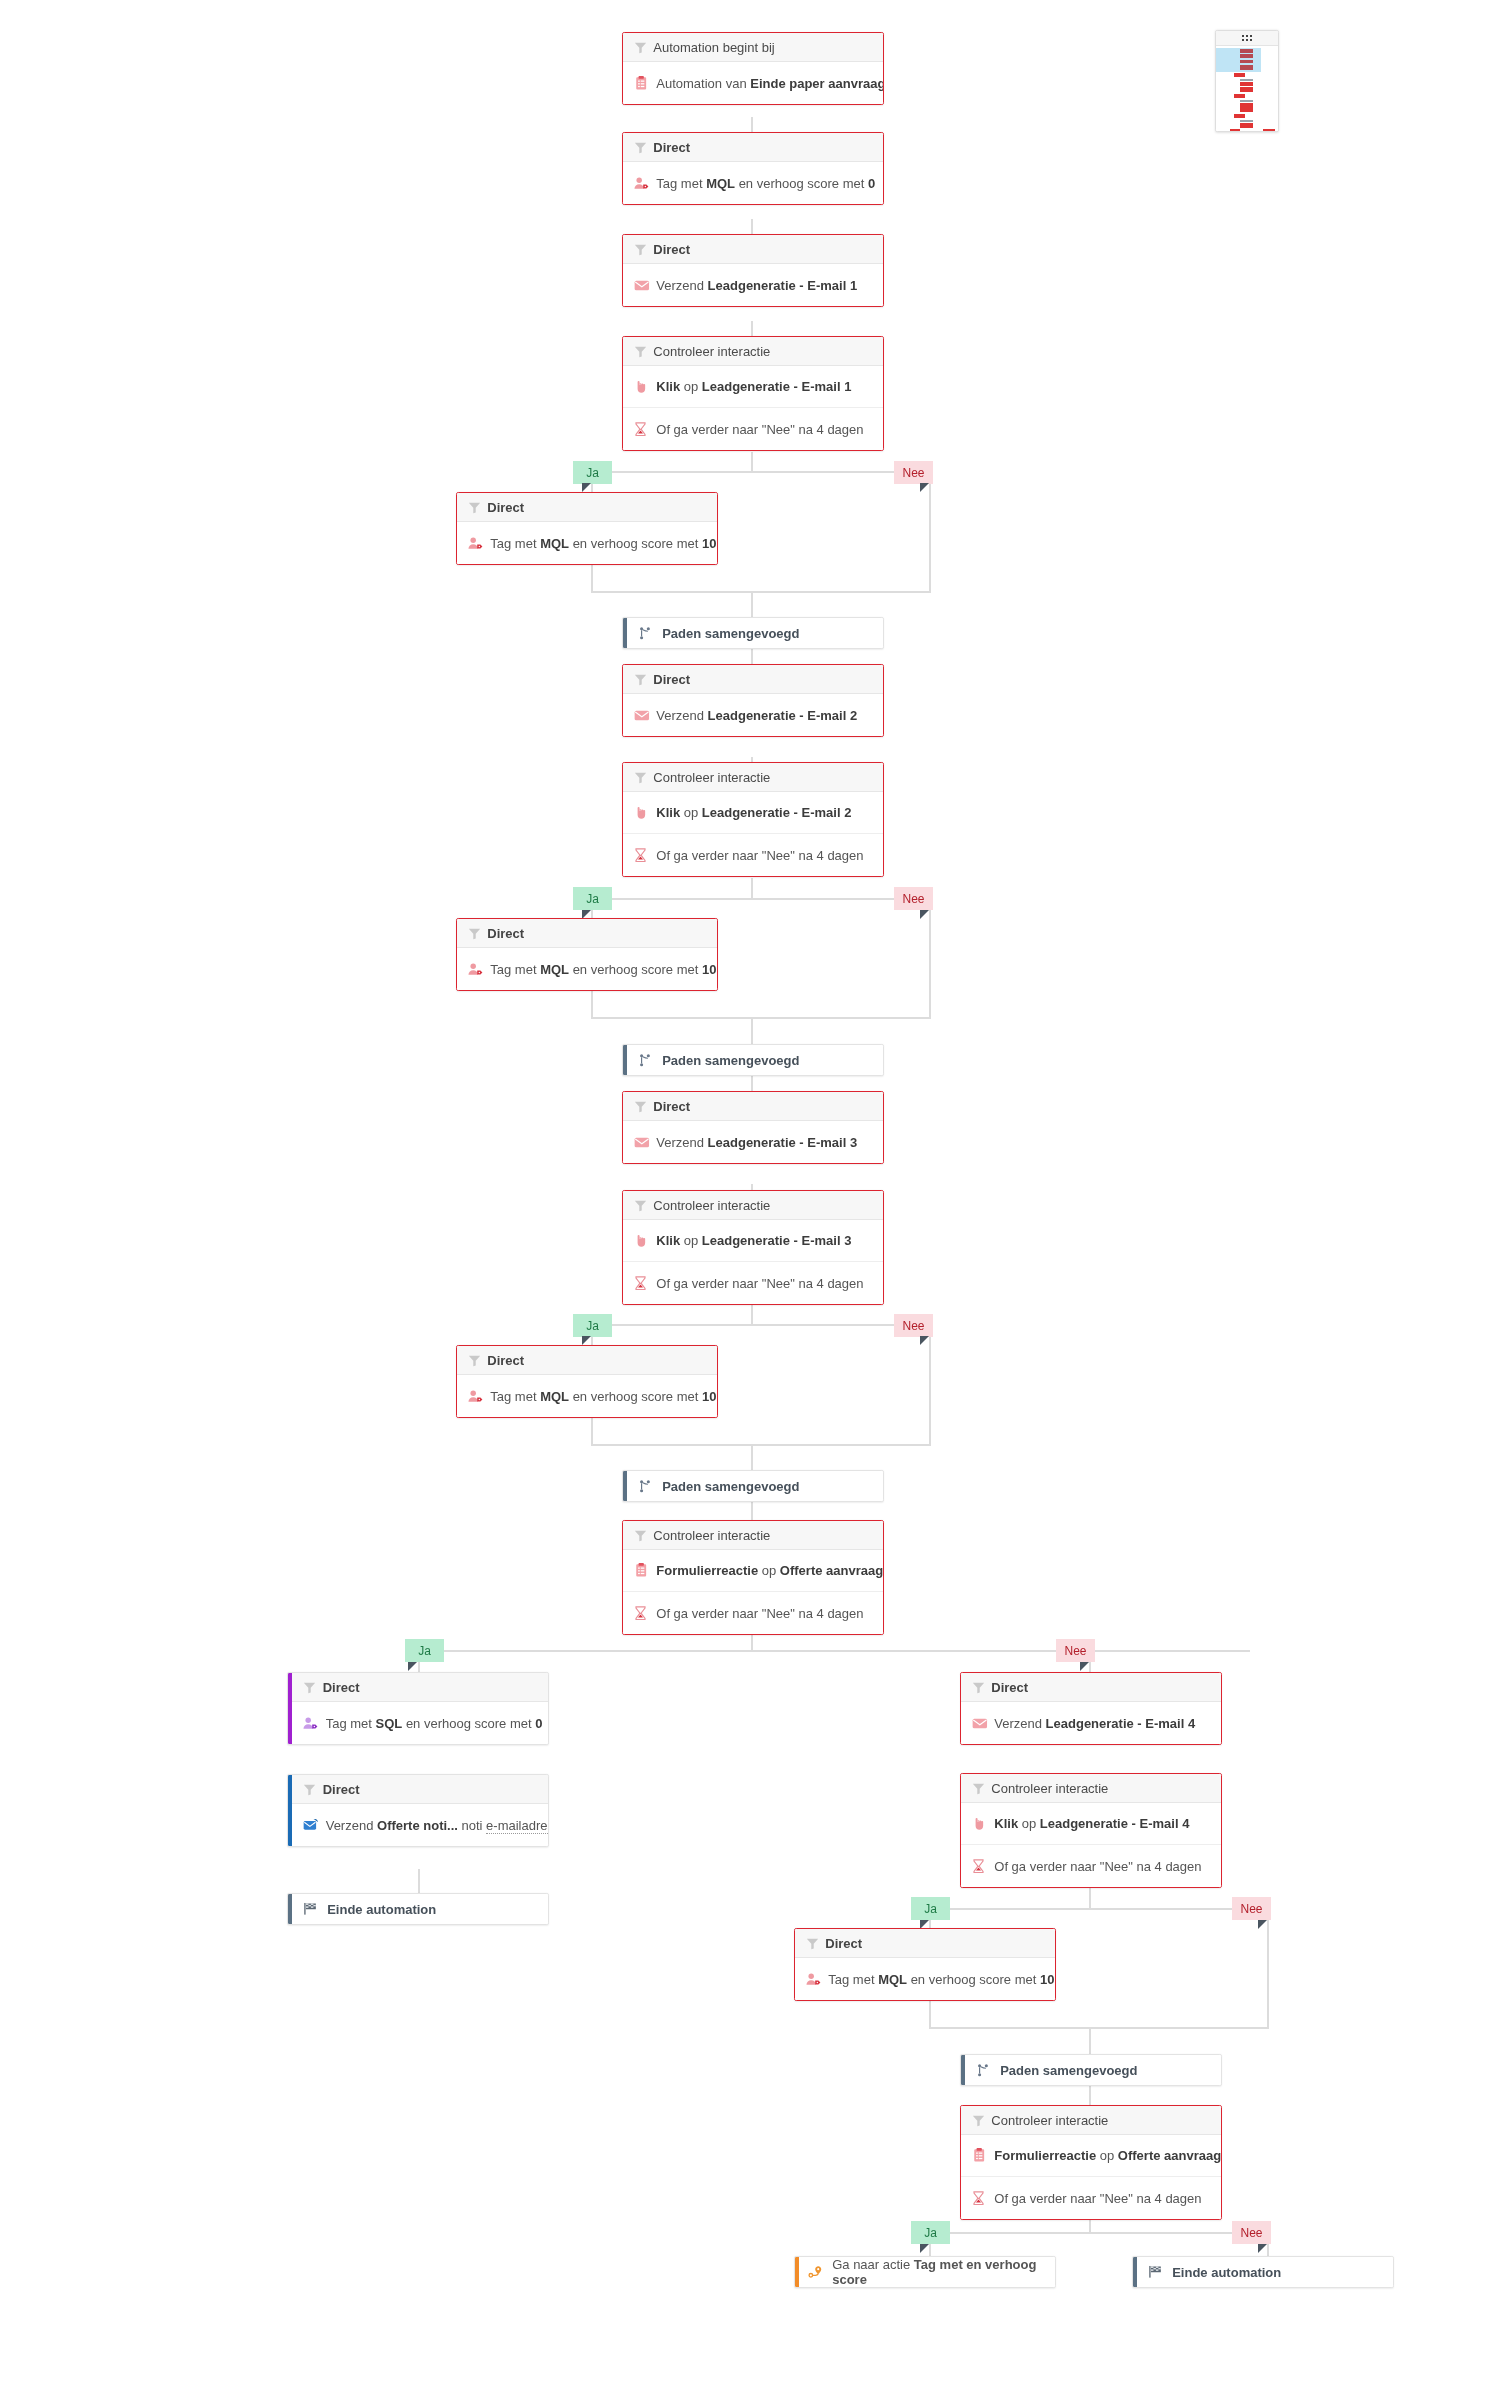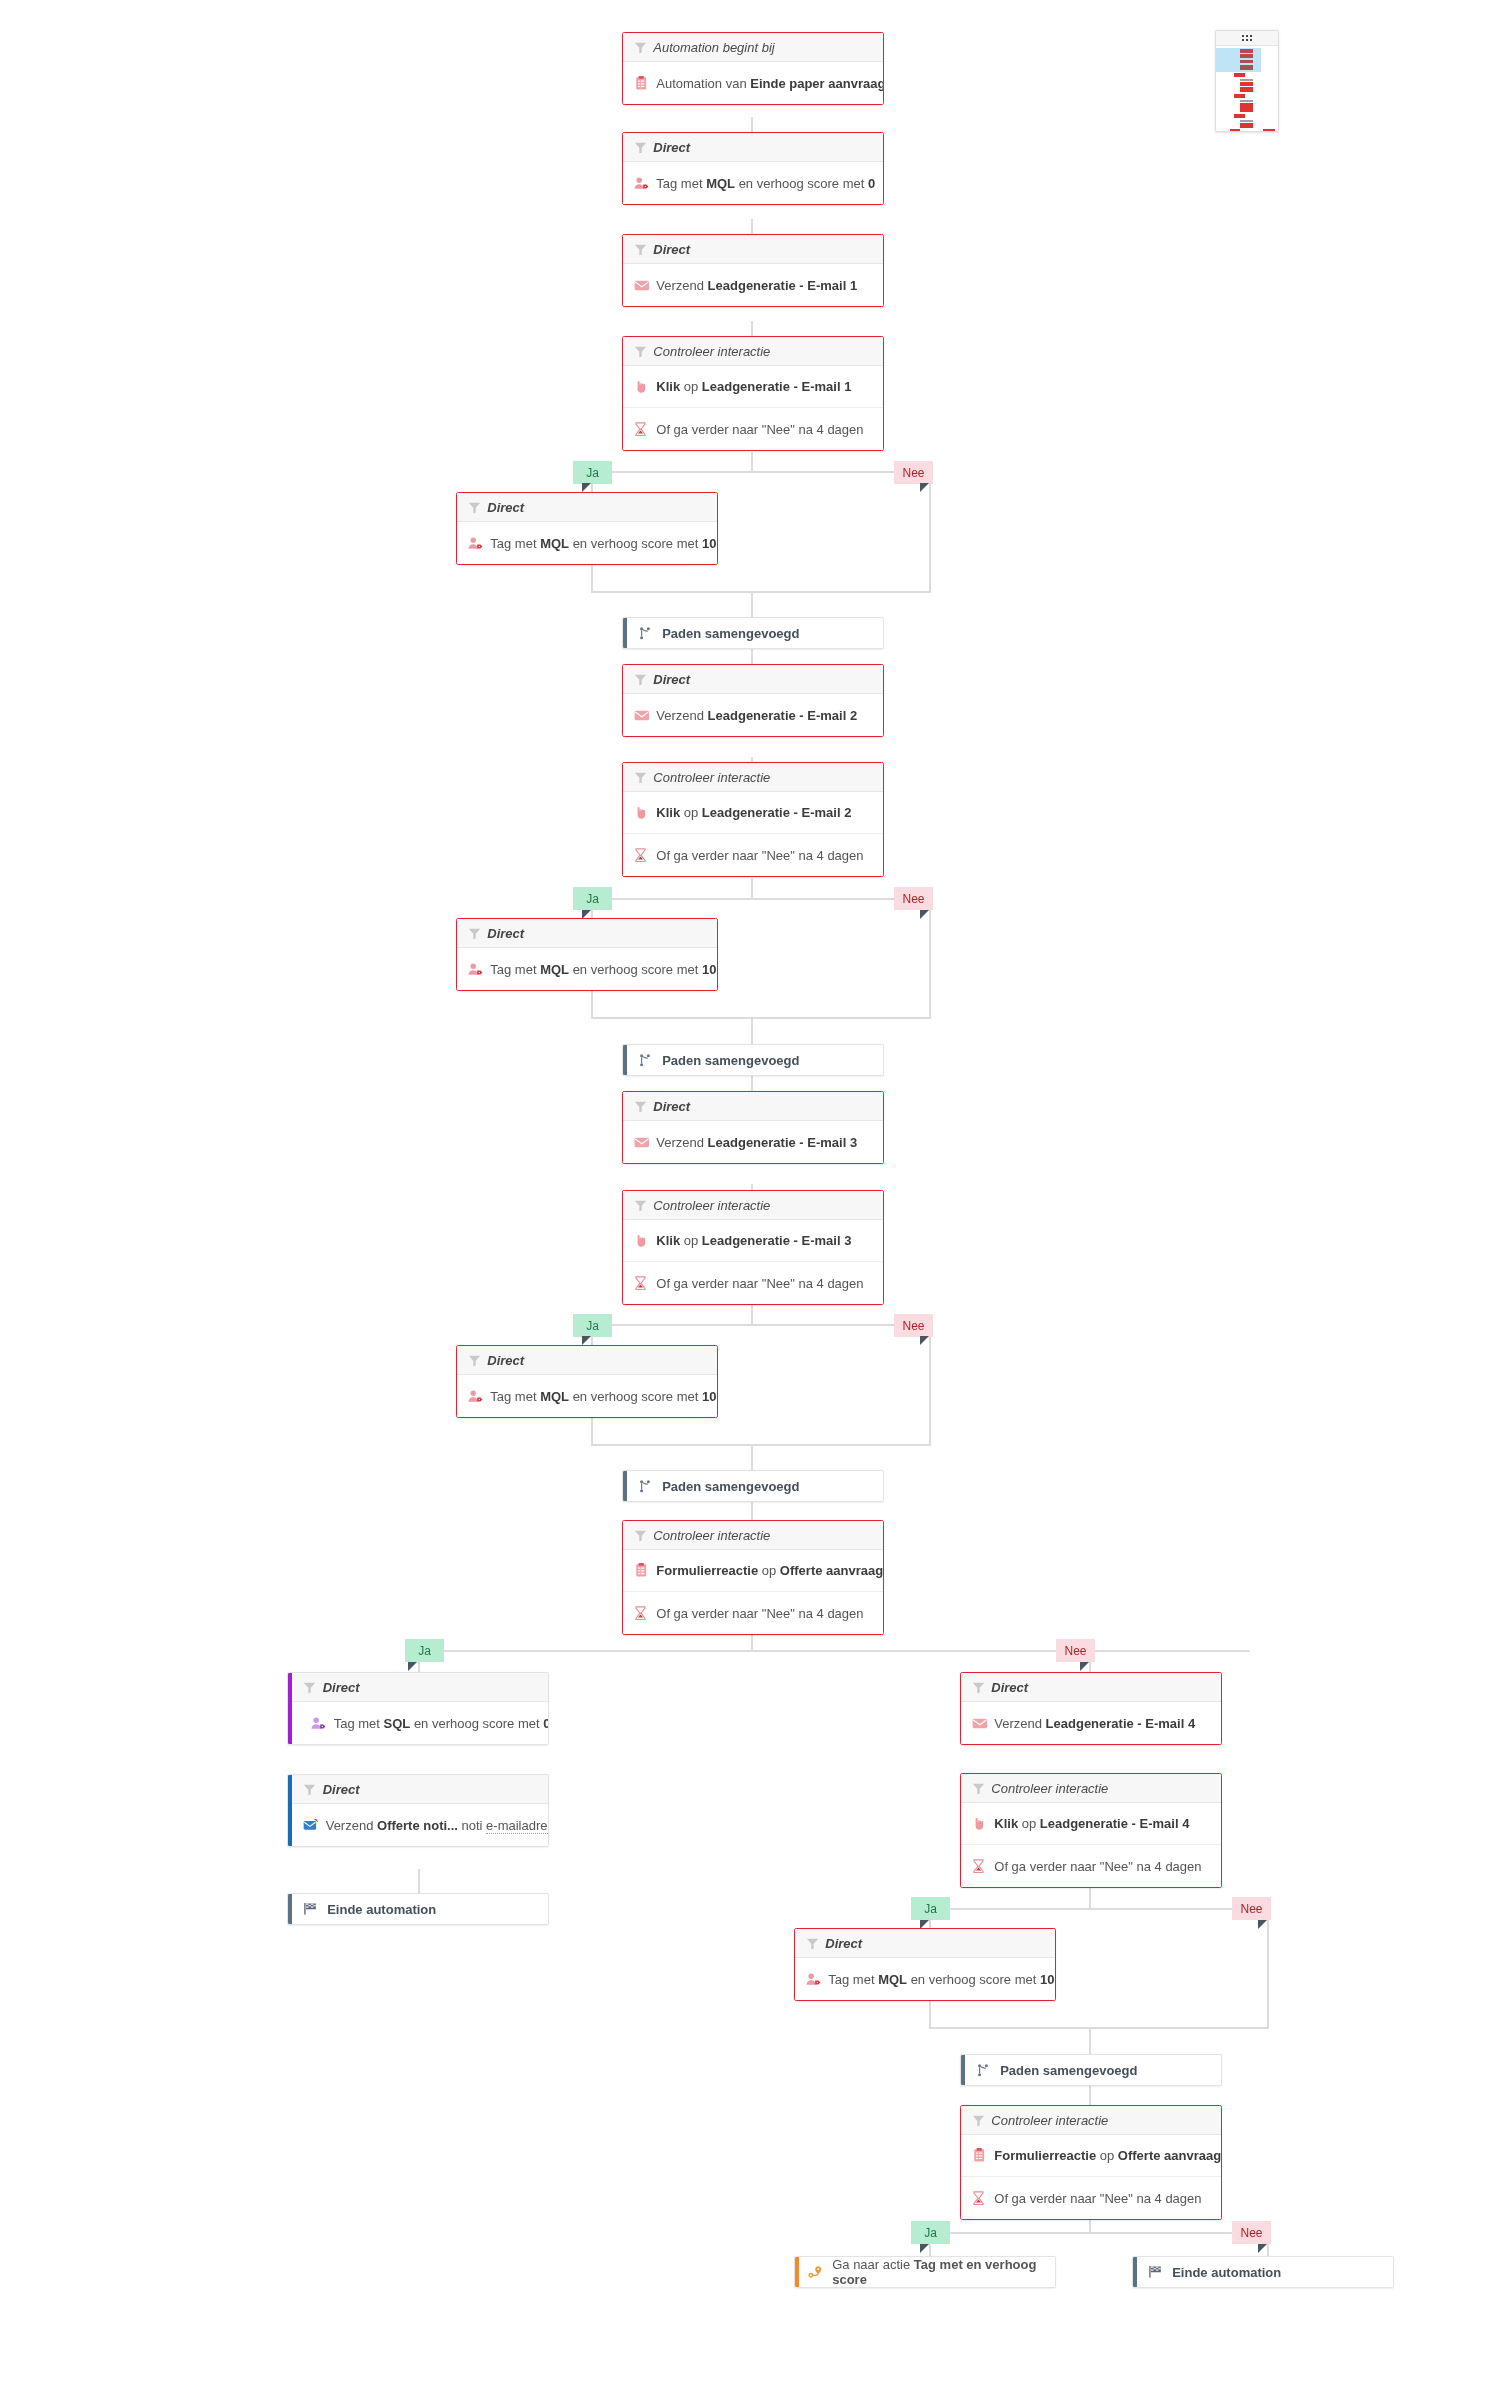--- a/index.html
+++ b/index.html
@@ -40,21 +40,20 @@
   .node.bar-orange .bar { background: #f28c28; }
 
   .hdr {
     display: flex; align-items: center;
     height: 29px;
     padding: 0 10.6px;
     background: #f7f7f7;
     border-bottom: 0.8px solid #e6e6e6;
     font-size: 13px;
     color: #4a4a4a;
-    font-style: italic;
   }
   .hdr.bold { font-weight: bold; color: #444; }
   .row {
     display: flex; align-items: center;
     padding: 0 10.6px;
     height: 42px;
     font-size: 13px;
     color: #555;
     background: #fff;
     border-bottom: 0.8px solid #eeeeee;
@@ -554,21 +553,21 @@
   <div class="node plain bar-purple" style="left:287px; top:1672px; width:262px;">
     <span class="bar"></span>
     <div class="hdr bold" style="padding-left:15px;">
       <span class="ic">
         <svg width="13" height="13" viewBox="0 0 16 16">
             <path d="M1 2h14l-5.5 6.2V14l-3 1.2V8.2z" fill="#c9c9c9"></path>
           </svg>
       </span>
       <span>Direct</span>
     </div>
-    <div class="row" style="padding-left:23px;">
+    <div class="row" style="padding-left:15px;">
       <span class="ic">
         <svg width="16" height="14.4" viewBox="0 0 20 16">
             <circle cx="6.5" cy="4.2" r="3.4" fill="#c79ae8"></circle>
             <path d="M0.6 15c0-3.6 2.6-5.8 5.9-5.8s5.9 2.2 5.9 5.8z" fill="#c79ae8"></path>
             <path d="M11.5 9.5l4 0 2.5 2.6-2.5 2.6-4 0z" fill="#8c2fc4"></path>
             <circle cx="14.2" cy="12.1" r="0.9" fill="#fff"></circle>
           </svg>
       </span>
       <span class="txt"><span>Tag met </span><b>SQL</b><span> en verhoog score met </span><b>0</b></span>
     </div>

